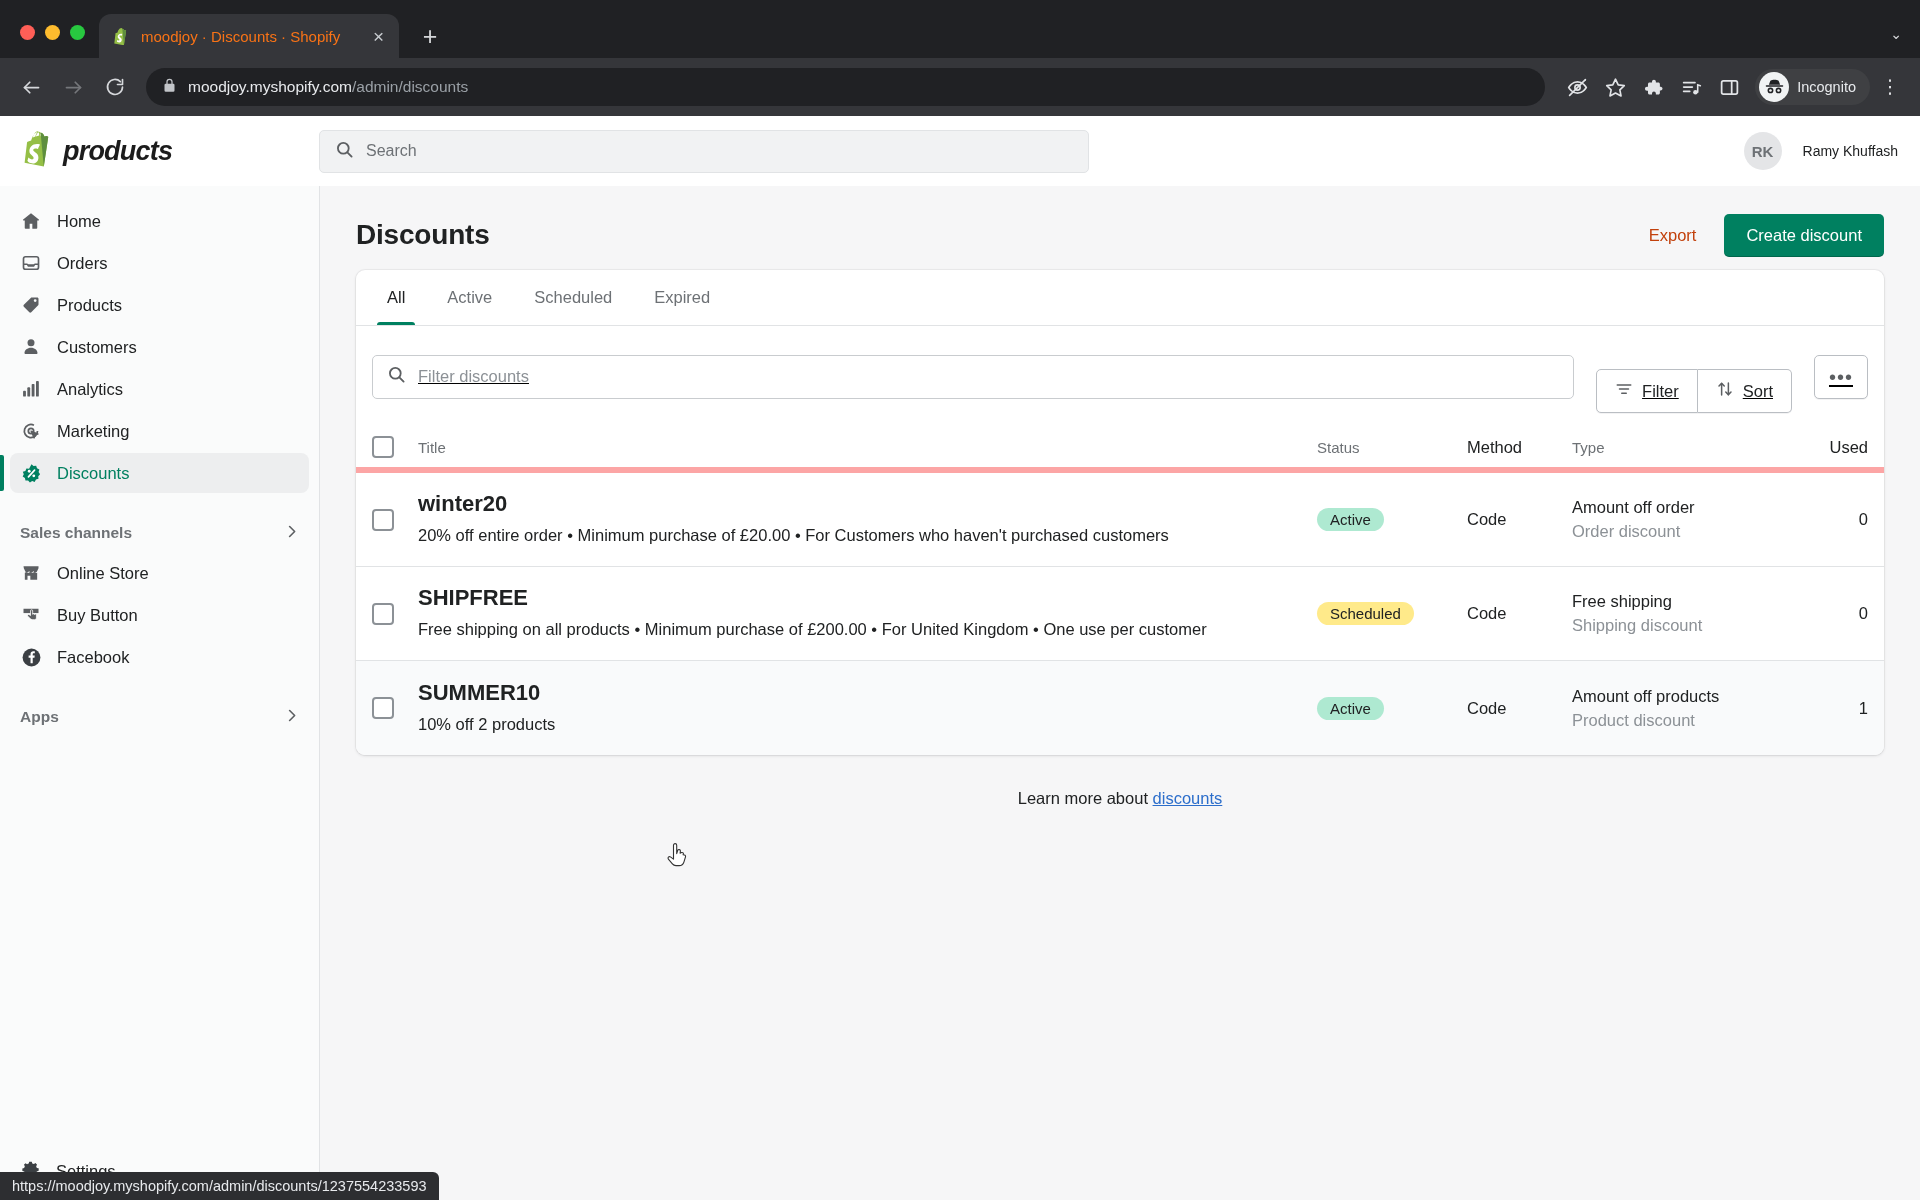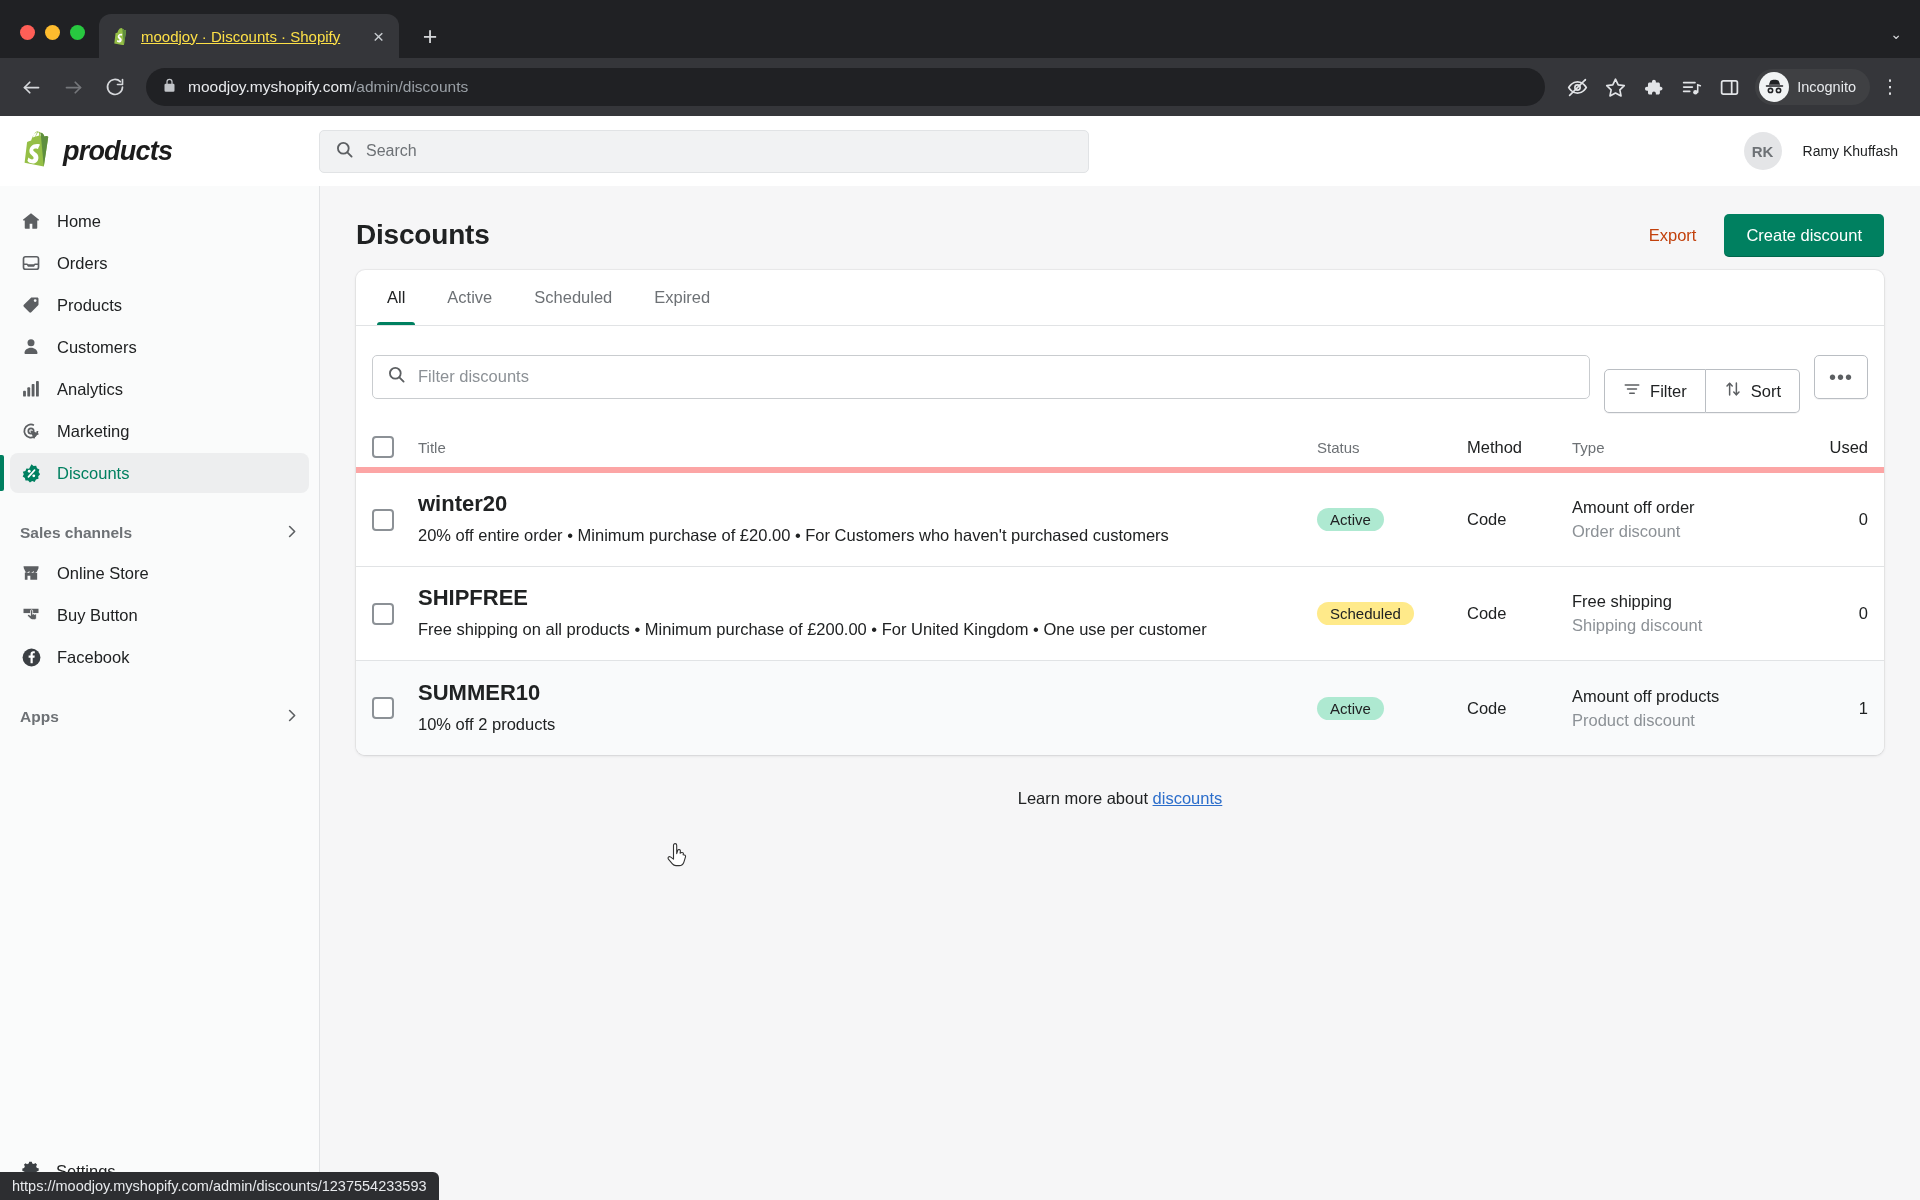--- a/index.html
+++ b/index.html
@@ -24,22 +24,22 @@
   .dot.yellow { background: #febc2e; }
   .dot.green { background: #28c840; }
 
   .tab {
     height: 44px; min-width: 300px; max-width: 320px;
     background: #35363a; border-radius: 12px 12px 0 0;
     display: flex; align-items: center; gap: 10px; padding: 0 12px 0 14px;
   }
   .tab-favicon { width: 18px; height: 18px; display:flex; align-items:center; justify-content:center; }
   .tab-title {
-    color: #fde047; font-size: 15px; white-space: nowrap; overflow: hidden;
-    text-overflow: ellipsis; flex: 1; text-decoration: underline;
+    color: #f97316; font-size: 15px; white-space: nowrap; overflow: hidden;
+    text-overflow: ellipsis; flex: 1;
   }
   .tab-close { color: #c8ccd0; font-size: 19px; line-height: 1; cursor: pointer; padding: 0 3px; }
   .newtab {
     width: 34px; height: 34px; margin: 0 0 5px 14px; color: #d4d6d9;
     display: flex; align-items: center; justify-content: center;
     font-size: 25px; border-radius: 50%; cursor: pointer; font-weight: 300;
   }
   .tabstrip-spacer { flex: 1; }
   .chev-down-chrome { color:#d4d6d9; font-size:14px; margin:0 18px 16px 0; cursor:pointer; }
 
@@ -159,21 +159,21 @@
   .tab-item {
     display: flex; align-items: center; padding: 0 18px; margin: 0 3px;
     font-size: 16.5px; color: #6d7175; cursor: pointer; position: relative;
   }
   .tab-item.sel { color: #202223; font-weight: 500; }
   .tab-item.sel::after {
     content: ""; position: absolute; left: 8px; right: 8px; bottom: 0;
     height: 3px; background: #008060; border-radius: 3px 3px 0 0;
   }
 
-  .filterbar { display: flex; align-items: center; gap: 0; padding: 14px 16px; }
+  .filterbar { display: flex; align-items: center; gap: 8px; padding: 14px 16px; text-decoration: underline; }
   .search-wrap {
     flex: 1; height: 44px; border: 1px solid #c9cccf; border-radius: 5px;
     display: flex; align-items: center; gap: 12px; padding: 0 14px;
     background: #fff; cursor: text; min-width: 0;
   }
   .search-wrap input {
     border: none; outline: none; font-size: 16.5px; color: #202223;
     flex: 1; font-family: inherit; background: transparent; min-width: 0;
   }
   .search-wrap input::placeholder { color: #8c9196; }

